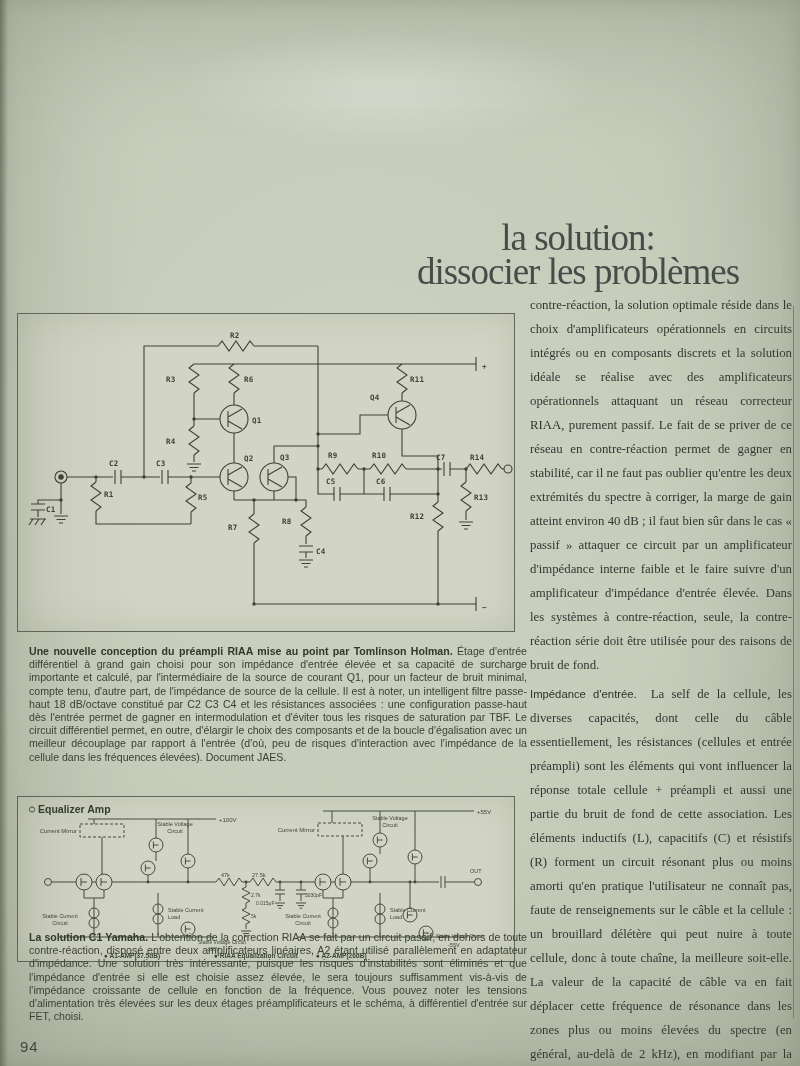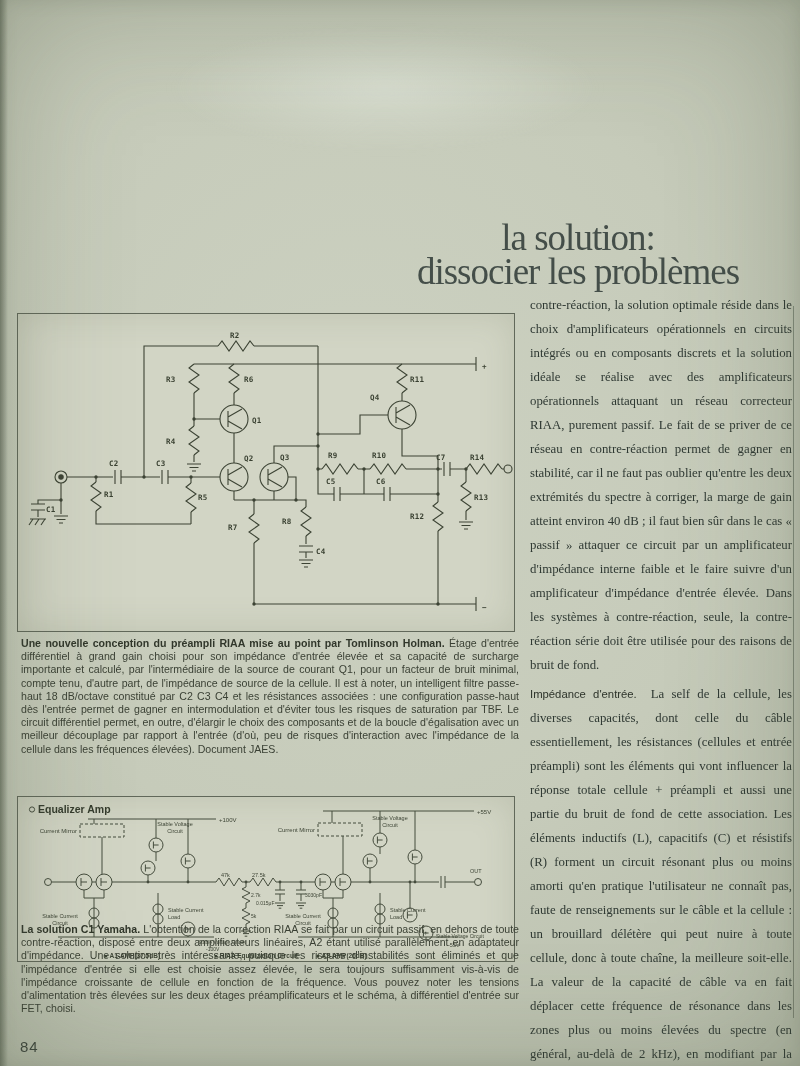--- a/index.html
+++ b/index.html
@@ -16,21 +16,21 @@
     background:radial-gradient(closest-side,rgba(235,241,232,.45),rgba(235,241,232,0));
     filter:blur(7px);}
   .title{position:absolute;left:352px;top:221px;width:452px;text-align:center;
     font-family:"Liberation Serif",serif;font-size:37px;line-height:34px;
     color:#444e49;letter-spacing:-1px;}
   .figbox{position:absolute;left:17px;width:496px;background:#d2d5c5;
     border:1px solid #61685a;box-shadow:inset 0 0 34px rgba(118,126,102,.22);}
   #fig1{top:313px;height:317px}
   #fig2{top:796px;height:164px}
   .figbox svg{display:block;width:100%;height:100%}
-  .cap{position:absolute;left:17px;width:498px;margin:4px;
+  .cap{position:absolute;left:17px;width:498px;margin:12px;
     font-family:"Liberation Sans",sans-serif;font-size:10.6px;line-height:13.2px;
     text-align:justify;color:#3a4034;}
   #cap1{top:633px}
   #cap2{top:919px}
   .cap b{font-weight:700;color:#31372b}
   .article{position:absolute;left:530px;top:293px;width:262px;
     font-family:"Liberation Serif",serif;font-size:12.8px;line-height:24px;
     text-align:justify;color:#2f3933;}
   .article p{margin:0 0 5px 0}
   .runin{font-family:"Liberation Sans",sans-serif;font-weight:400;font-size:11.3px;
@@ -295,16 +295,16 @@
 </div>
 
 <p class="cap" id="cap2"><b>La solution C1 Yamaha.</b><span> L'obtention de la correction RIAA se fait par un circuit passif, en dehors de toute contre-réaction, disposé entre deux amplificateurs linéaires, A2 étant utilisé parallèlement en adaptateur d'impédance. Une solution très intéressante, puisque les risques d'instabilités sont éliminés et que l'impédance d'entrée si elle est choisie assez élevée, le sera toujours suffisamment vis-à-vis de l'impédance croissante de cellule en fonction de la fréquence. Vous pouvez noter les tensions d'alimentation très élevées sur les deux étages préamplificateurs et le schéma, à différentiel d'entrée sur FET, choisi.</span></p>
 
 <div class="article">
   <p>contre-réaction, la solution optimale réside dans le choix d'amplificateurs opérationnels en circuits intégrés ou en composants discrets et la solution idéale se réalise avec des amplificateurs opérationnels attaquant un réseau correcteur RIAA, purement passif. Le fait de se priver de ce réseau en contre-réaction permet de gagner en stabilité, car il ne faut pas oublier qu'entre les deux extrémités du spectre à corriger, la marge de gain atteint environ 40 dB ; il faut bien sûr dans le cas « passif » attaquer ce circuit par un amplificateur d'impédance interne faible et le faire suivre d'un amplificateur d'impédance d'entrée élevée. Dans les systèmes à contre-réaction, seule, la contre-réaction série doit être utilisée pour des raisons de bruit de fond.</p>
   <p><b class="runin">Impédance d'entrée.</b><span>La self de la cellule, les diverses capacités, dont celle du câble essentiellement, les résistances (cellules et entrée préampli) sont les éléments qui vont influencer la réponse totale cellule + préampli et aussi une partie du bruit de fond de cette association. Les éléments inductifs (L), capacitifs (C) et résistifs (R) forment un circuit résonant plus ou moins amorti qu'en pratique l'utilisateur ne connaît pas, faute de renseignements sur le câble et la cellule : un brouillard délétère qui peut nuire à toute cellule, donc à toute chaîne, la meilleure soit-elle. La valeur de la capacité de câble va en fait déplacer cette fréquence de résonance dans les zones plus ou moins élevées du spectre (en général, au-delà de 2 kHz), en modifiant par la même occasion les pentes de part et d'autre de la « bosse » de résonance. Pour palier à ces inconvénients, certains constructeurs proposent maintenant des résistances d'entrée variable, nécessaires au réajustement optimal du facteur de surtension. Au-delà de ce réglage, il pourrait être intéressant d'ajuster parallèlement la capacité d'entrée du préampli. Le préampli-ampli Luxman L 85 V propose encore une autre possibilité : celle de faire bascu-</span></p>
 </div>
 
 <div class="colrule"></div>
-<div class="pagenum">84</div>
+<div class="pagenum">94</div>
 
 <div class="leftedge"></div>
 <div class="vignette"></div>
 
 </body></html>

